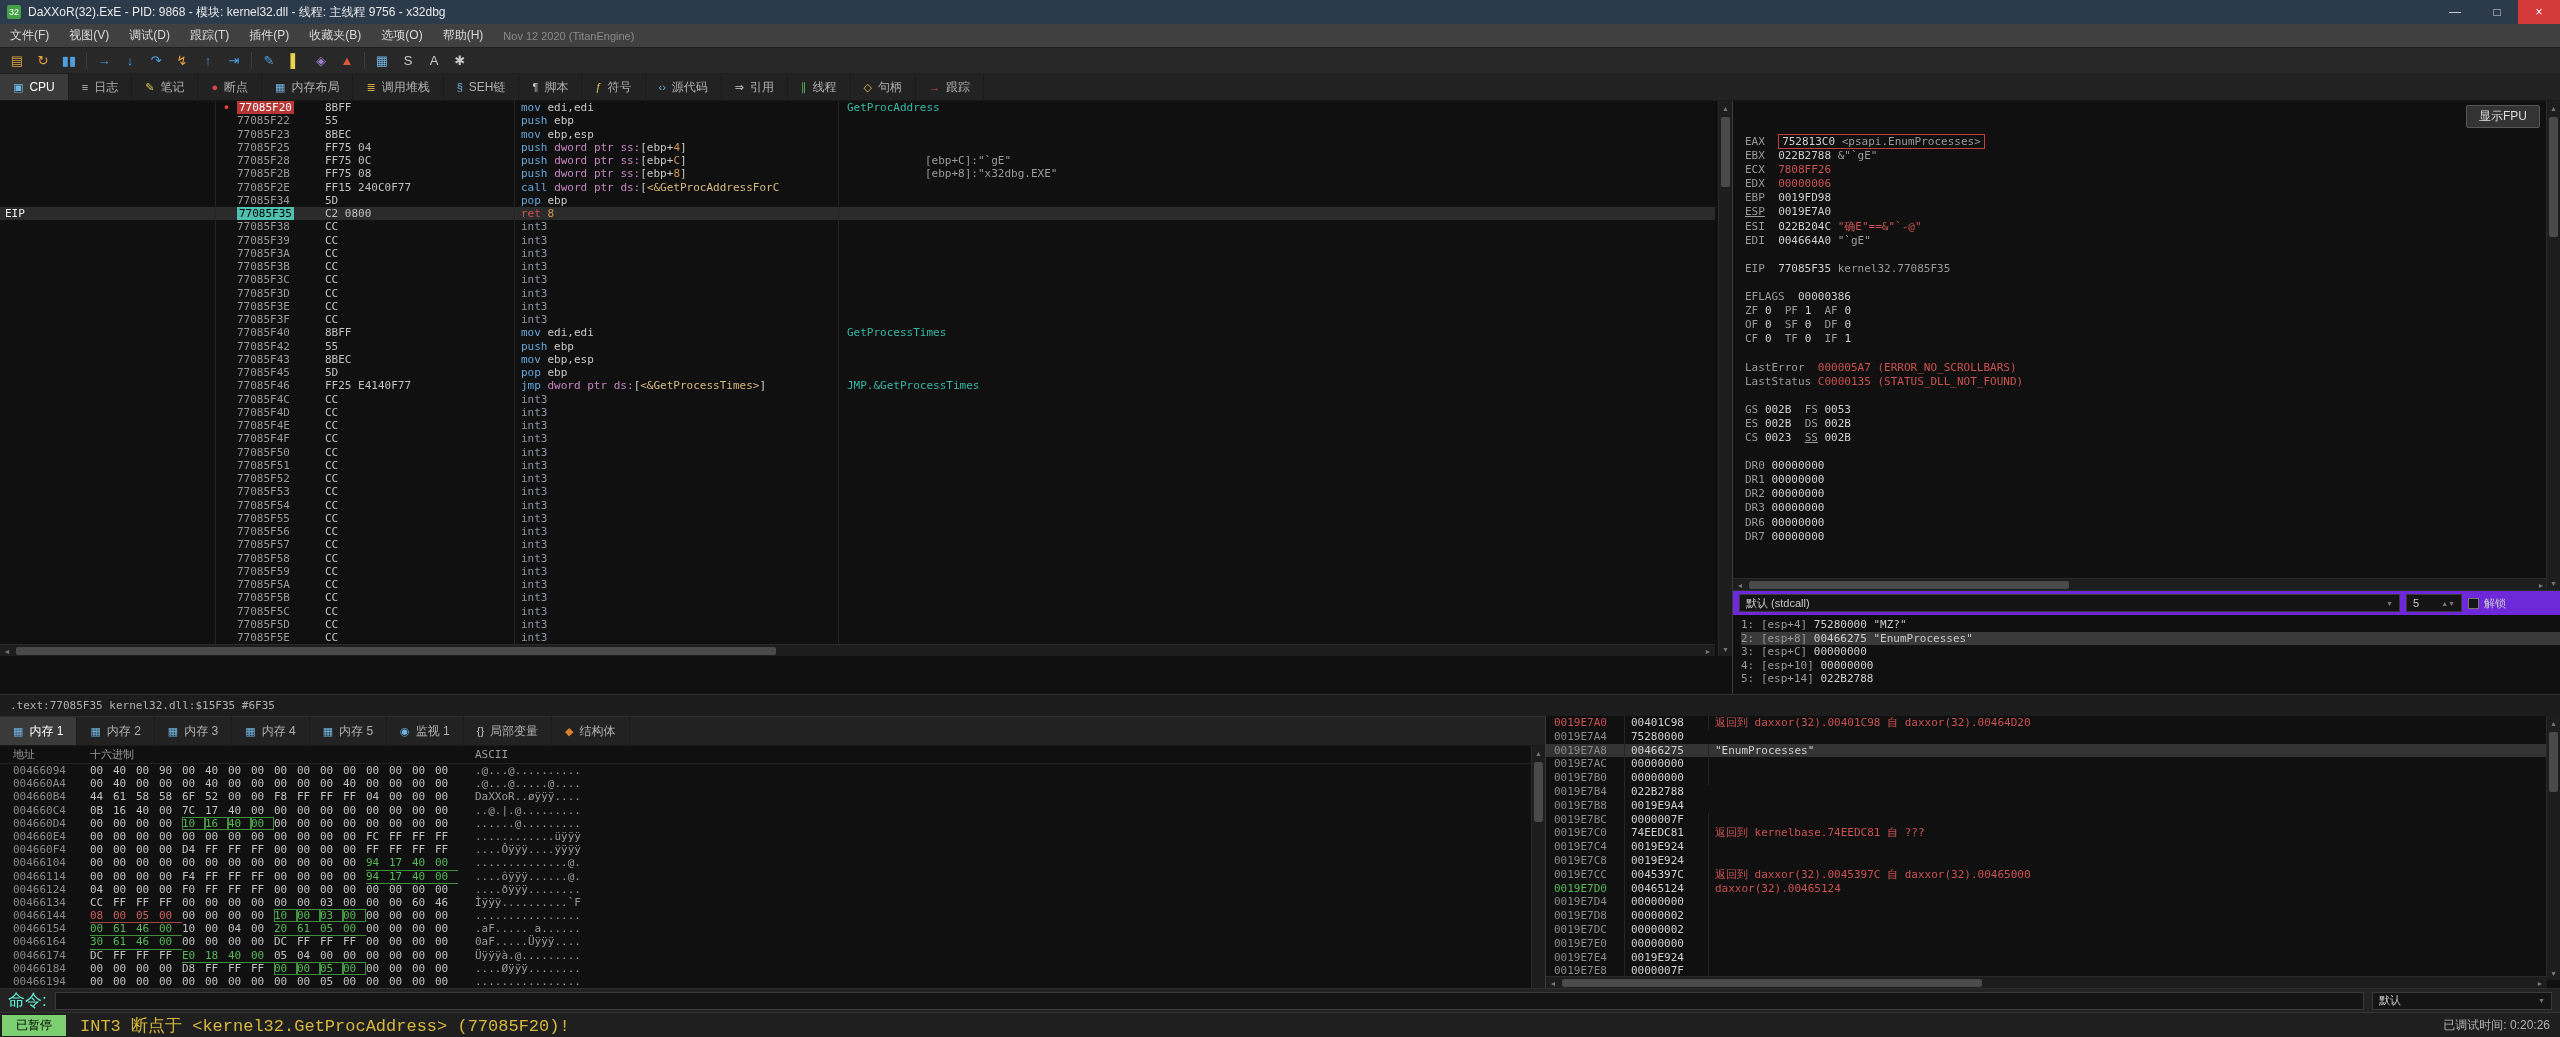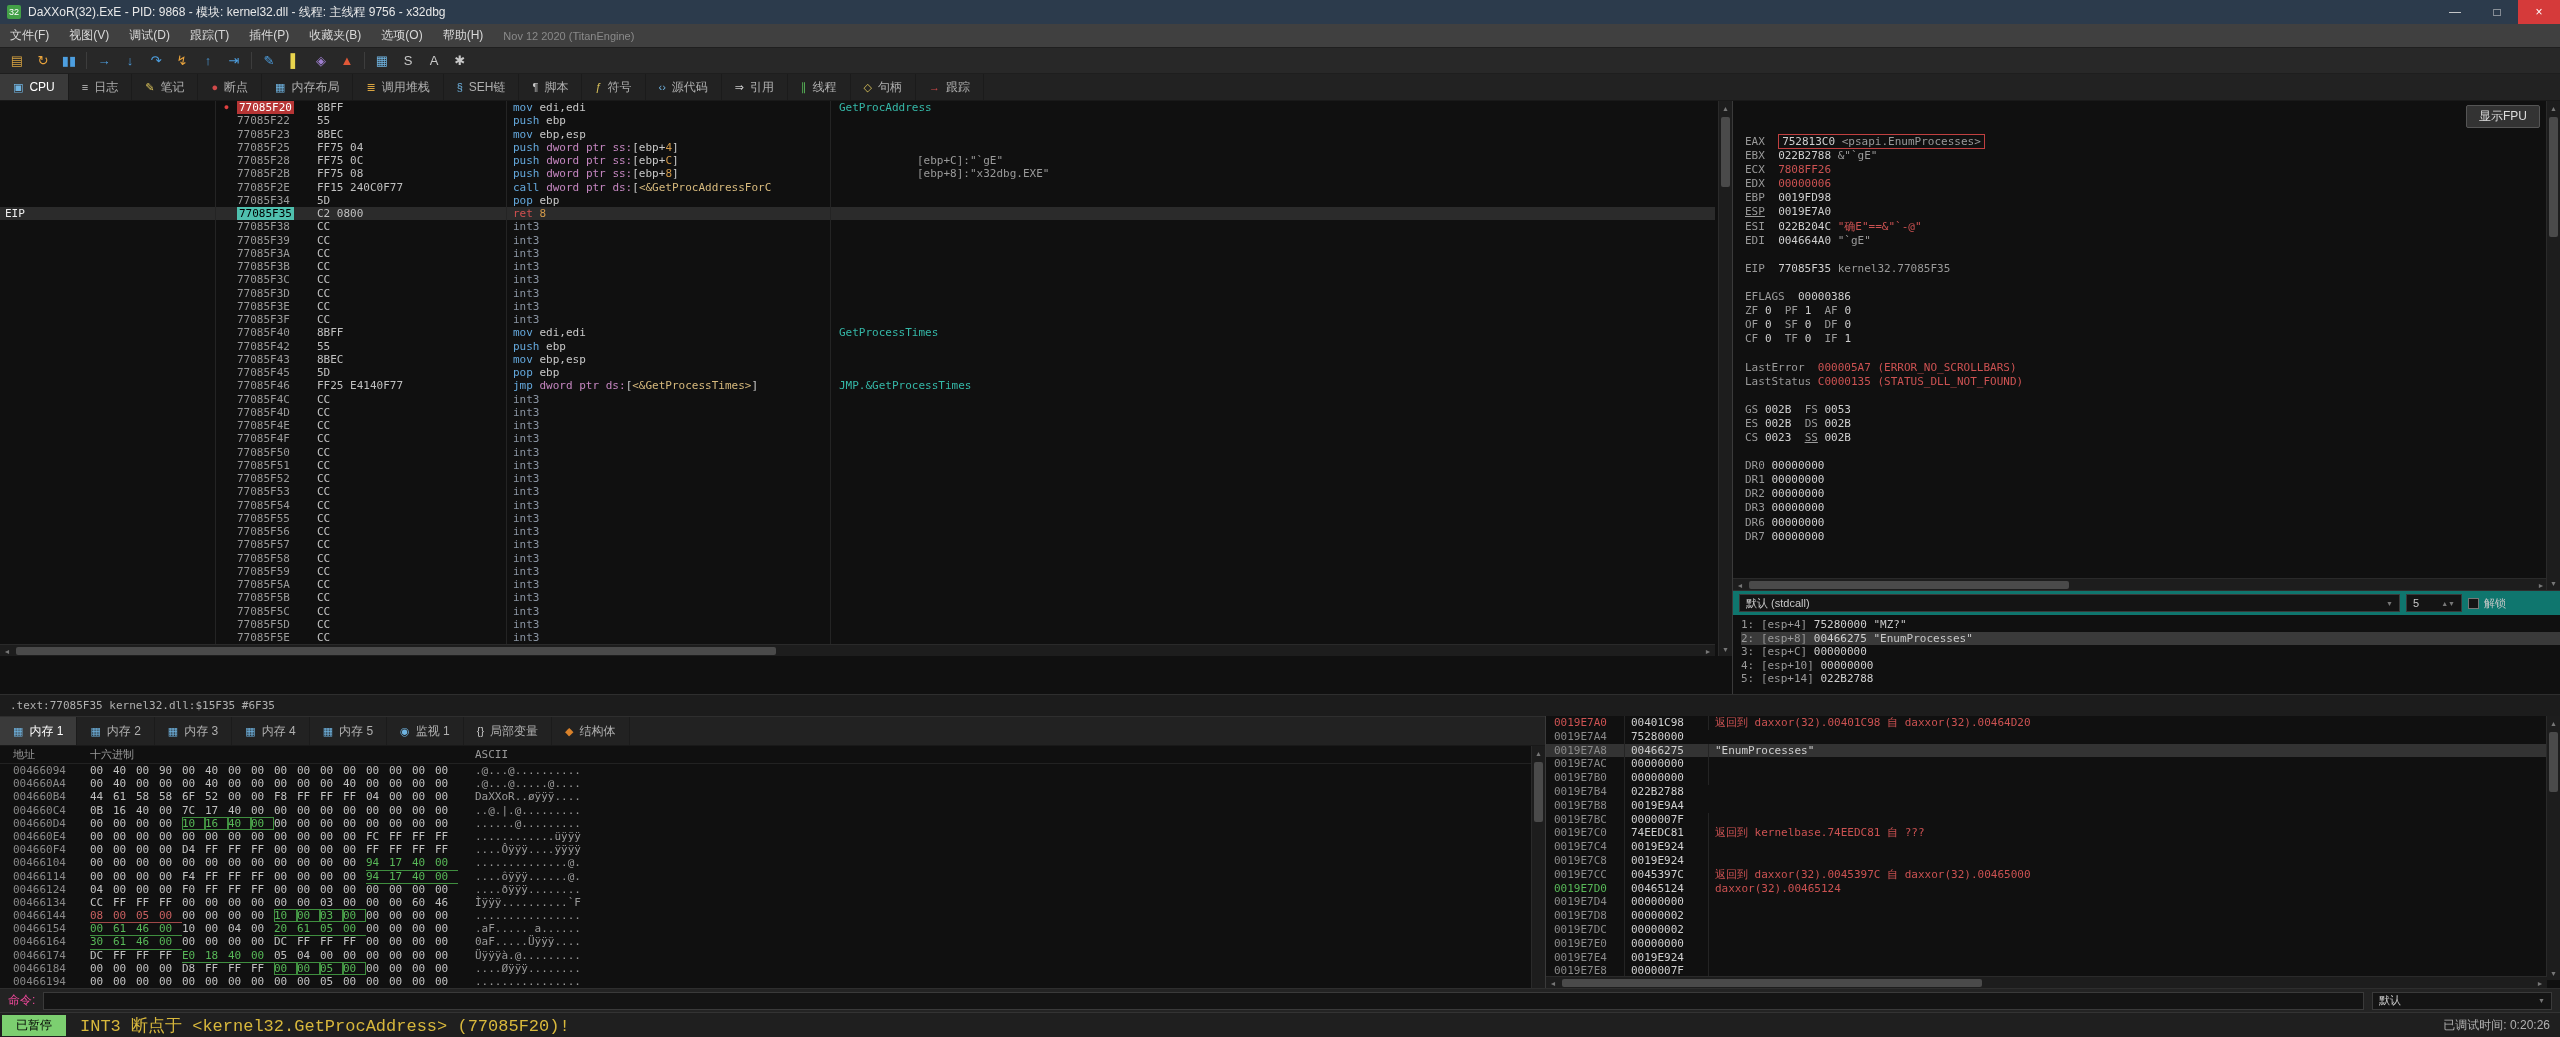--- a/index.html
+++ b/index.html
@@ -41,21 +41,21 @@
   #cpu { height:593px; display:flex; background:#101010; }
   #disasm-pane { width:1732px; position:relative; background:#101010; overflow:hidden; }
   #disasm-rows { position:absolute; top:0; left:0; right:17px; height:543px; overflow:hidden; }
   .dr { display:flex; height:13.25px; line-height:13.25px; font-size:11px; white-space:pre; }
   .dr.sel { background:#2b2b2b; }
   .cg { width:215px; flex:none; color:#f0f0f0; padding-left:5px; }
   .cd { width:22px; flex:none; text-align:center; color:#e04040; font-size:9px; border-left:1px solid #242424; }
   .ca { width:80px; flex:none; color:#9a9a9a; }
   .chip-bp { background:#b63535; color:#ffffff; padding:0 2px; }
   .chip-eip { background:#4fc0ae; color:#000000; padding:0 2px; }
-  .cb { width:189px; flex:none; color:#c0c0c0; }
+  .cb { width:189px; flex:none; color:#c0c0c0;margin-left:8px; }
   .ci { width:324px; flex:none; border-left:1px solid #242424; padding-left:6px; overflow:hidden; }
   .cc2 { flex:1; border-left:1px solid #242424; padding-left:6px; overflow:hidden; color:#9a9a9a; }
   .cc2.lbl { color:#35b8a8;padding-left:8px; }
   .cc2.ind { padding-left:86px; }
   .mn-b { color:#64a8dc; }
   .mn-red { color:#d05050;text-align:center; }
   .mn-dim { color:#8a94a2; }
   .op-p { color:#c586c0; }
   .op-o { color:#d29a4a; }
   .op-g { color:#d7ba7d; }
@@ -67,21 +67,21 @@
   #regs-lines { position:absolute; top:34px; left:12px; right:16px; }
   .regline { height:14.1px; line-height:14.1px; font-size:11px; font-family:"DejaVu Sans Mono",monospace; white-space:pre; }
   .rn { color:#9a9a9a; } .rv { color:#cfcfcf; } .ra { color:#9a9a9a; }
   .red { color:#cc5252; } .ul { text-decoration:underline; }
   .redbox { border:1px solid #c04040; padding:0 3px; }
 
   #regs-hsb { bottom:0; left:0; width:815px; }
   #regs-vsb { top:0; right:0; height:489px; }
 
   #args-section { flex:1; border-top:1px solid #2e2e2e; }
-  #args-header { height:24px; display:flex; align-items:center; gap:6px; padding:0 6px; background:#0f766e; }
+  #args-header { height:24px; display:flex; align-items:center; gap:6px; padding:0 6px; background:#6d28d9; }
   .combo { background:#141414; border:1px solid #3a3a3a; height:18px; display:flex; align-items:center;
            padding:0 6px; font-size:11px; color:#c8c8c8; }
   #conv-combo { flex:1; }
   .combo .arr { margin-left:auto; font-size:7px; color:#777; padding-left:8px; }
   #count-spin { width:56px; }
   #unlock-wrap { display:flex; align-items:center; gap:5px; width:86px; font-size:11px; color:#c8c8c8; }
   .cb-box { width:11px; height:11px; border:1px solid #777; background:#141414; display:inline-block; }
   #args-rows { padding:3px 0 0 8px; }
   .ar { height:13.5px; line-height:13.5px; font-size:11px; font-family:"DejaVu Sans Mono",monospace; white-space:pre; }
   .ar.sel { background:#3a3a3a; }
@@ -117,21 +117,21 @@
   .sv { width:84px; flex:none; border-left:1px solid #242424; padding-left:6px; color:#cfcfcf; }
   .sc { flex:1; border-left:1px solid #242424; padding-left:6px; overflow:hidden; }
   .ac-red { color:#cc5252; } .ac-green { color:#58b858; }
   .cc-red { color:#cc5252; } .cc-gray { color:#9a9a9a;margin-top:14px; } .cc-str { color:#cfcfcf; }
   #stack-vsb { top:0; right:0; height:264px; }
   #stack-hsb { bottom:0; left:0; width:1001px; }
 
   
   #cmdbar { height:24px; background:#232323; display:flex; align-items:center; gap:8px; padding:0 8px;
             border-top:1px solid #2e2e2e; }
-  #cmd-label { font-size:12px; color:#ec4899; }
+  #cmd-label { font-size:17px; color:#5eead4; }
   #cmd-input { flex:1; height:18px; background:#141414; border:1px solid #3a3a3a; color:#d0d0d0;
                font-size:11px; font-family:"DejaVu Sans Mono",monospace; padding:0 6px; outline:none; }
   #cmd-profile { width:180px; }
   #statusbar { height:25px; background:#1f1f1f; display:flex; align-items:center; border-top:1px solid #333333; }
   #status-state { background:#7ccf70; color:#000000; font-size:12px; padding:2px 14px; margin-left:2px; }
   #status-msg { margin-left:14px; font-size:17px; color:#d8b83c;font-family:Liberation Mono, monospace; }
   #status-time { margin-left:auto; margin-right:10px; font-size:12px; color:#b0b0b0; }
 
   
   .vsb { position:absolute; width:14px; background:#1d1d1d; border-left:1px solid #2a2a2a; }

